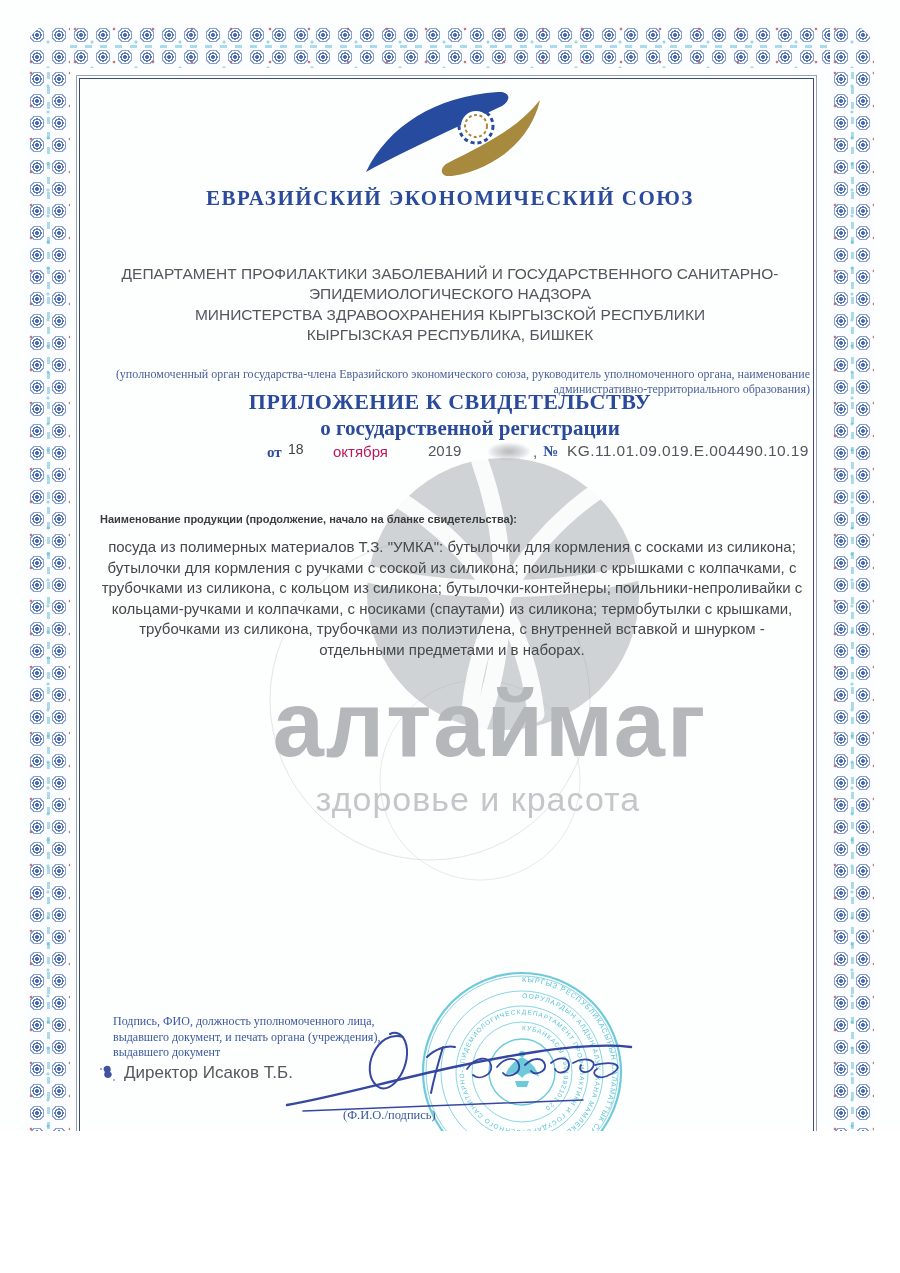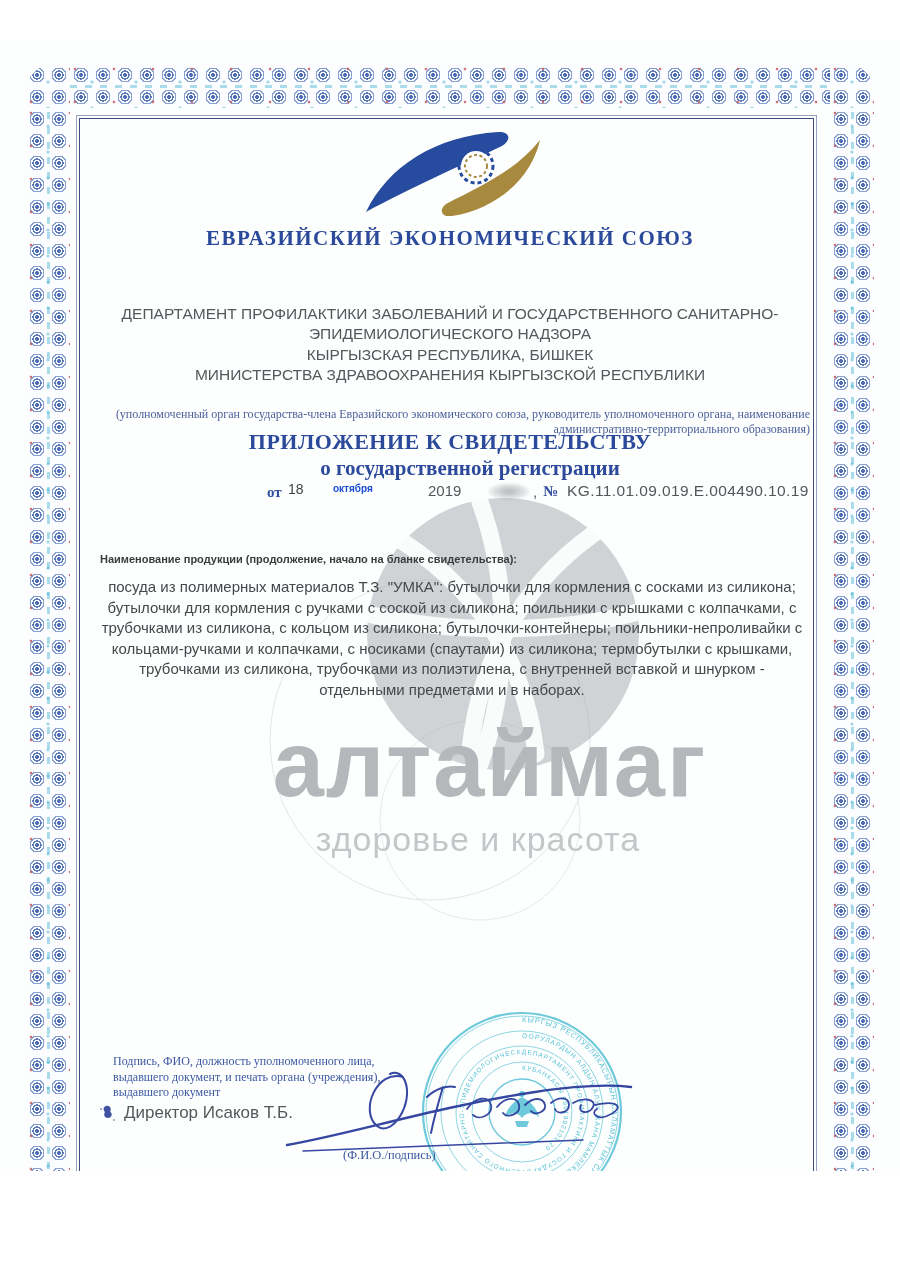--- a/index.html
+++ b/index.html
@@ -1,18 +1,18 @@
 <!DOCTYPE html>
 <html><head>
 <meta charset="utf-8">
 <style>
   html,body{margin:0;padding:0;background:#ffffff;}
   .page{
     position:relative;width:900px;height:1131px;background:#fdfefe;
-    font-family:"Liberation Sans",sans-serif;overflow:hidden;margin-top:40px;
+    font-family:"Liberation Sans",sans-serif;overflow:hidden;
   }
   
   .orn{
     position:absolute;background-color:#fcfdff;
     background-image:
       radial-gradient(circle at 5px 5px, rgba(196,92,92,.85) 0 1px, transparent 1.7px),
       radial-gradient(circle at 11px 11px, #4e6cb0 0 1.6px, transparent 2.3px),
       radial-gradient(circle at 11px 11px, transparent 0 3px, #5d7abc 3px 4.6px, transparent 4.6px 6.2px, #8aa0d2 6.2px 7.4px, transparent 7.4px),
       radial-gradient(circle at 22px 18px, rgba(69,179,209,.5) 0 1.2px, transparent 1.9px);
     background-size:39px 33px,22px 22px,22px 22px,44px 26px;
@@ -34,21 +34,21 @@
   .issuer-note{position:absolute;left:90px;top:367px;width:720px;text-align:right;
     font-family:"Liberation Serif",serif;font-size:12px;color:#4a5f9a;}
   .doc-title{position:absolute;left:0;top:389px;width:100%;text-align:center;
     font-family:"Liberation Serif",serif;font-weight:bold;font-size:22px;letter-spacing:.5px;color:#2b4a9b;}
   .doc-subtitle{position:absolute;left:0;top:416px;width:100%;text-align:center;
     font-family:"Liberation Serif",serif;font-weight:bold;font-size:21px;color:#2b4a9b;padding-left:20px;}
   .date-row{position:absolute;left:0;top:441px;width:100%;height:26px;text-align:center;}
   .date-row span{position:absolute;white-space:nowrap;}
   .d-prefix{left:267px;top:3px;font-family:"Liberation Serif",serif;font-weight:bold;font-size:15px;color:#2e4d9e;}
   .d-day{left:288px;top:0;font-size:14px;color:#3f4346;}
-  .d-month{left:333px;top:2px;font-size:10px;color:#1d4ed8;font-weight:bold;}
+  .d-month{left:333px;top:2px;font-size:15px;color:#be185d;}
   .d-year{left:428px;top:1px;font-size:15px;color:#53575b;}
   .d-smudge{left:488px;top:2px;width:42px;height:17px;border-radius:50%;
     background:radial-gradient(ellipse at 50% 50%, rgba(120,124,128,.55), rgba(150,154,158,.25) 55%, transparent 75%);filter:blur(1px);}
   .d-comma{left:533px;top:2px;font-size:15px;color:#53575b;}
   .d-numlabel{left:543px;top:2px;font-family:"Liberation Serif",serif;font-weight:bold;font-size:15px;color:#2e4d9e;}
   .d-number{left:567px;top:1px;font-size:15.5px;letter-spacing:.4px;color:#53575b;}
   .prod-heading{position:absolute;left:100px;top:513px;width:710px;
     font-size:11px;font-weight:bold;color:#3a3d40;}
   .prod-body{position:absolute;left:100px;top:537px;width:704px;
     font-size:15px;line-height:20.6px;color:#45494c;text-align:center;}
@@ -110,22 +110,22 @@
     <circle cx="124" cy="42" r="15" fill="#ffffff"></circle>
     <circle cx="124" cy="42" r="17" fill="none" stroke="#274b9f" stroke-width="3" stroke-dasharray="4 3"></circle>
     <circle cx="124" cy="42" r="11" fill="none" stroke="#a78a3e" stroke-width="2" stroke-dasharray="3 2.5"></circle>
   </svg>
 
   <div class="union-title">ЕВРАЗИЙСКИЙ ЭКОНОМИЧЕСКИЙ СОЮЗ</div>
 
   <div class="dept">
     <span style="display:block">ДЕПАРТАМЕНТ ПРОФИЛАКТИКИ ЗАБОЛЕВАНИЙ И ГОСУДАРСТВЕННОГО САНИТАРНО-</span>
     <span style="display:block">ЭПИДЕМИОЛОГИЧЕСКОГО НАДЗОРА</span>
+    <span style="display:block">МИНИСТЕРСТВА ЗДРАВООХРАНЕНИЯ КЫРГЫЗСКОЙ РЕСПУБЛИКИ</span>
     <span style="display:block">КЫРГЫЗСКАЯ РЕСПУБЛИКА, БИШКЕК</span>
-    <span style="display:block">МИНИСТЕРСТВА ЗДРАВООХРАНЕНИЯ КЫРГЫЗСКОЙ РЕСПУБЛИКИ</span>
   </div>
 
   <div class="issuer-note">(уполномоченный орган государства-члена Евразийского экономического союза, руководитель уполномоченного органа, наименование административно-территориального образования)</div>
   <div class="doc-title">ПРИЛОЖЕНИЕ К СВИДЕТЕЛЬСТВУ</div>
   <div class="doc-subtitle">о государственной регистрации</div>
 
   <div class="date-row">
     <span class="d-prefix">от</span>
     <span class="d-day">18</span>
     <span class="d-month">октября</span>

